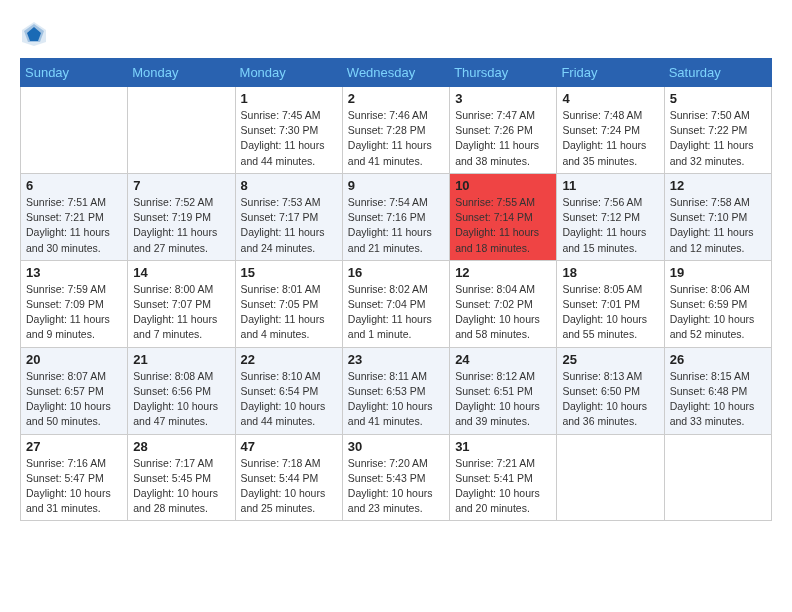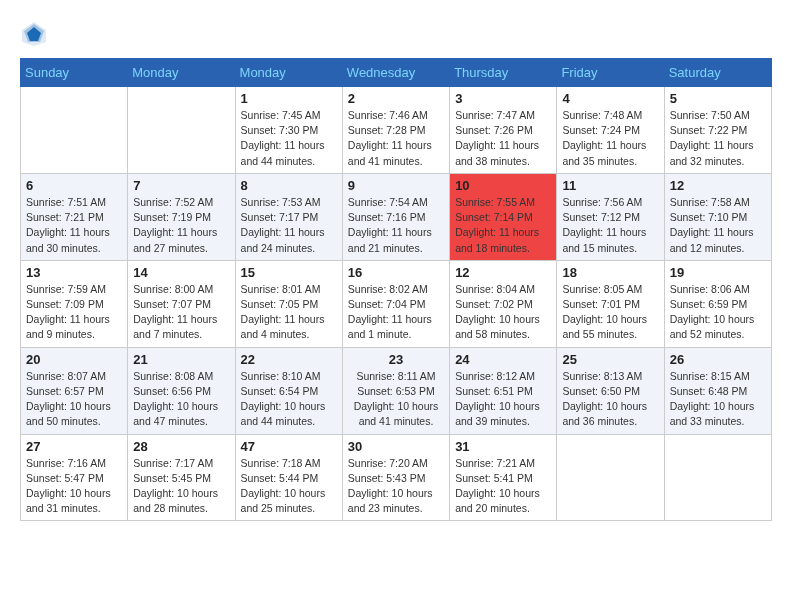--- a/index.html
+++ b/index.html
@@ -217,21 +217,21 @@
           <div class="day-info">Sunrise: 8:07 AM<br>Sunset: 6:57 PM<br>Daylight: 10 hours and 50 minutes.</div>
         </td>
         <td style="background: rgb(240, 244, 250);">
           <span class="day-number">21</span>
           <div class="day-info">Sunrise: 8:08 AM<br>Sunset: 6:56 PM<br>Daylight: 10 hours and 47 minutes.</div>
         </td>
         <td style="background: rgb(240, 244, 250);">
           <span class="day-number">22</span>
           <div class="day-info">Sunrise: 8:10 AM<br>Sunset: 6:54 PM<br>Daylight: 10 hours and 44 minutes.</div>
         </td>
-        <td style="background: rgb(240, 244, 250); text-align: center;">
+        <td style="background: rgb(240, 244, 250);">
           <span class="day-number">23</span>
           <div class="day-info">Sunrise: 8:11 AM<br>Sunset: 6:53 PM<br>Daylight: 10 hours and 41 minutes.</div>
         </td>
         <td style="background: rgb(240, 244, 250);">
           <span class="day-number">24</span>
           <div class="day-info">Sunrise: 8:12 AM<br>Sunset: 6:51 PM<br>Daylight: 10 hours and 39 minutes.</div>
         </td>
         <td style="background: rgb(240, 244, 250);">
           <span class="day-number">25</span>
           <div class="day-info">Sunrise: 8:13 AM<br>Sunset: 6:50 PM<br>Daylight: 10 hours and 36 minutes.</div>

